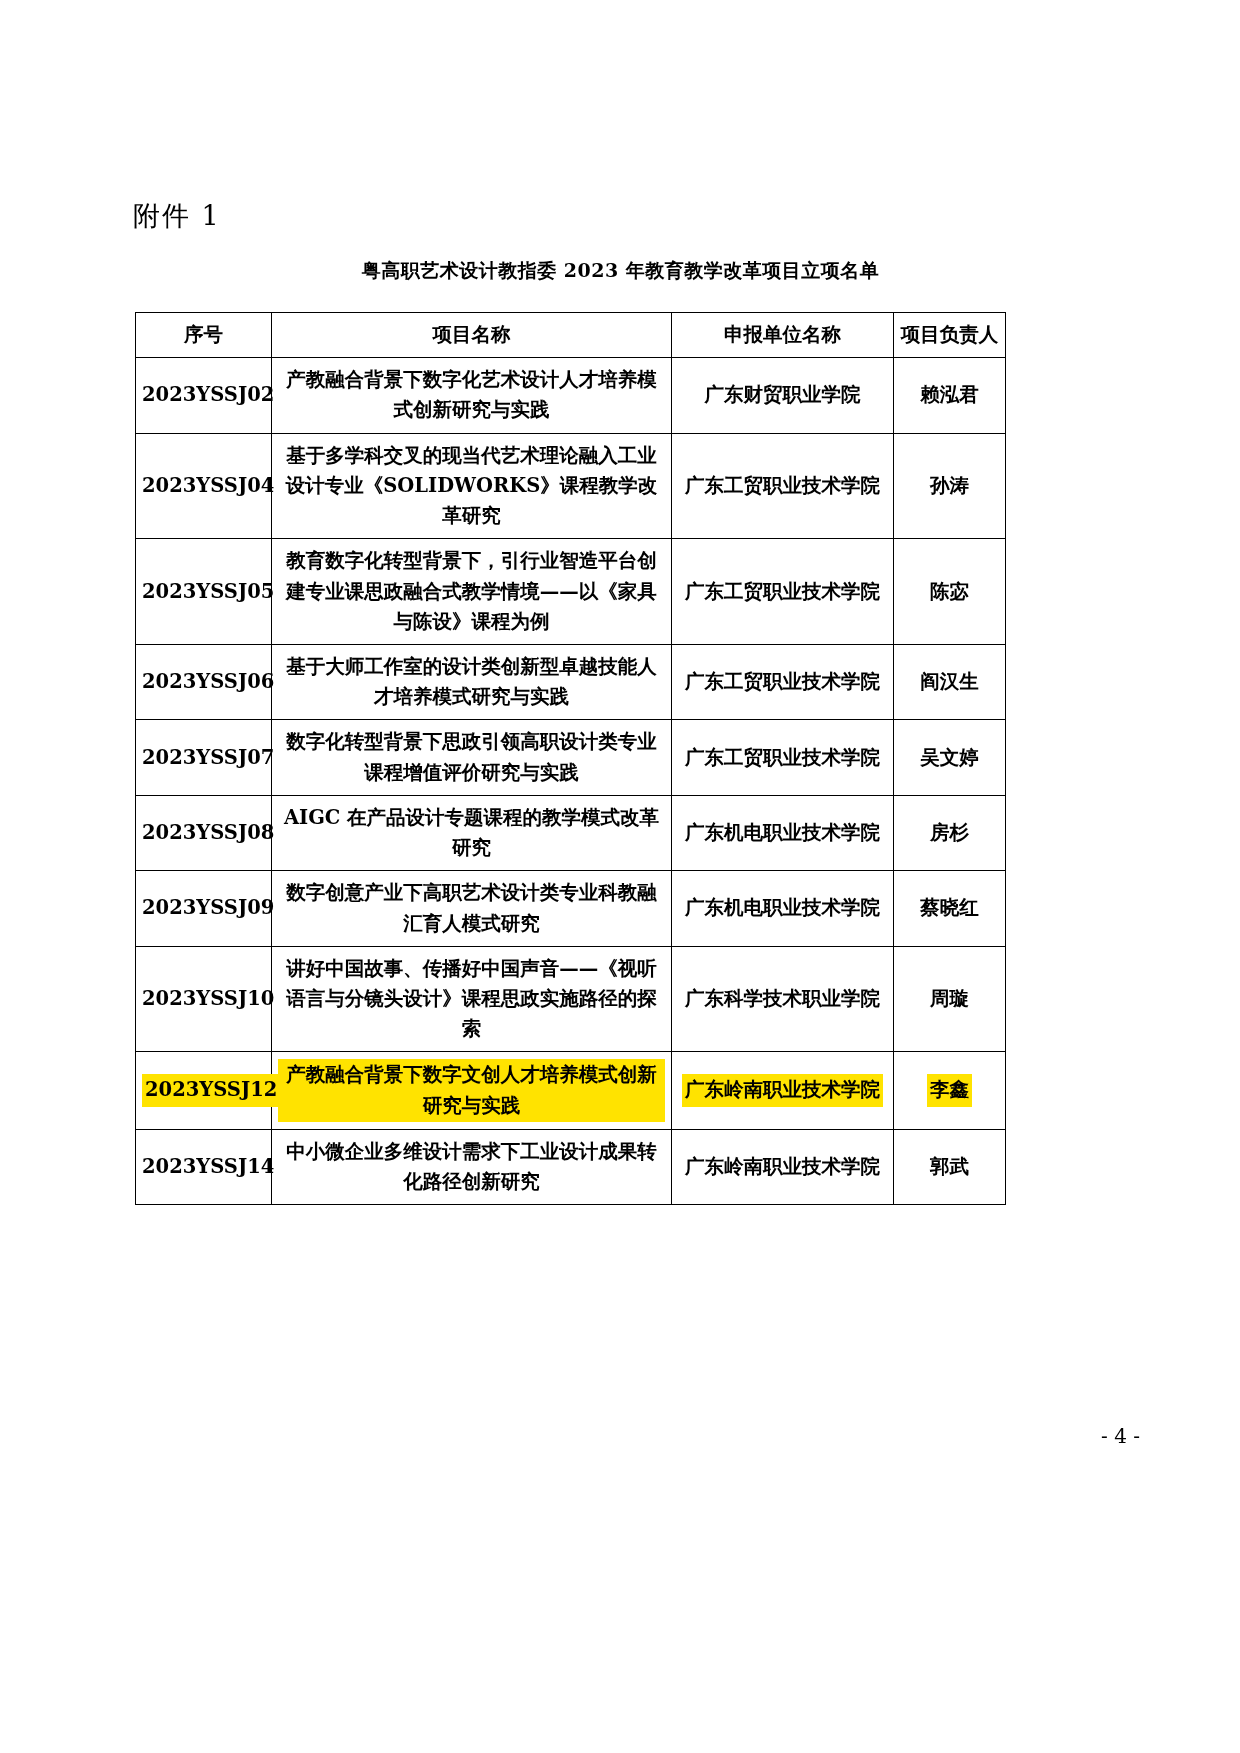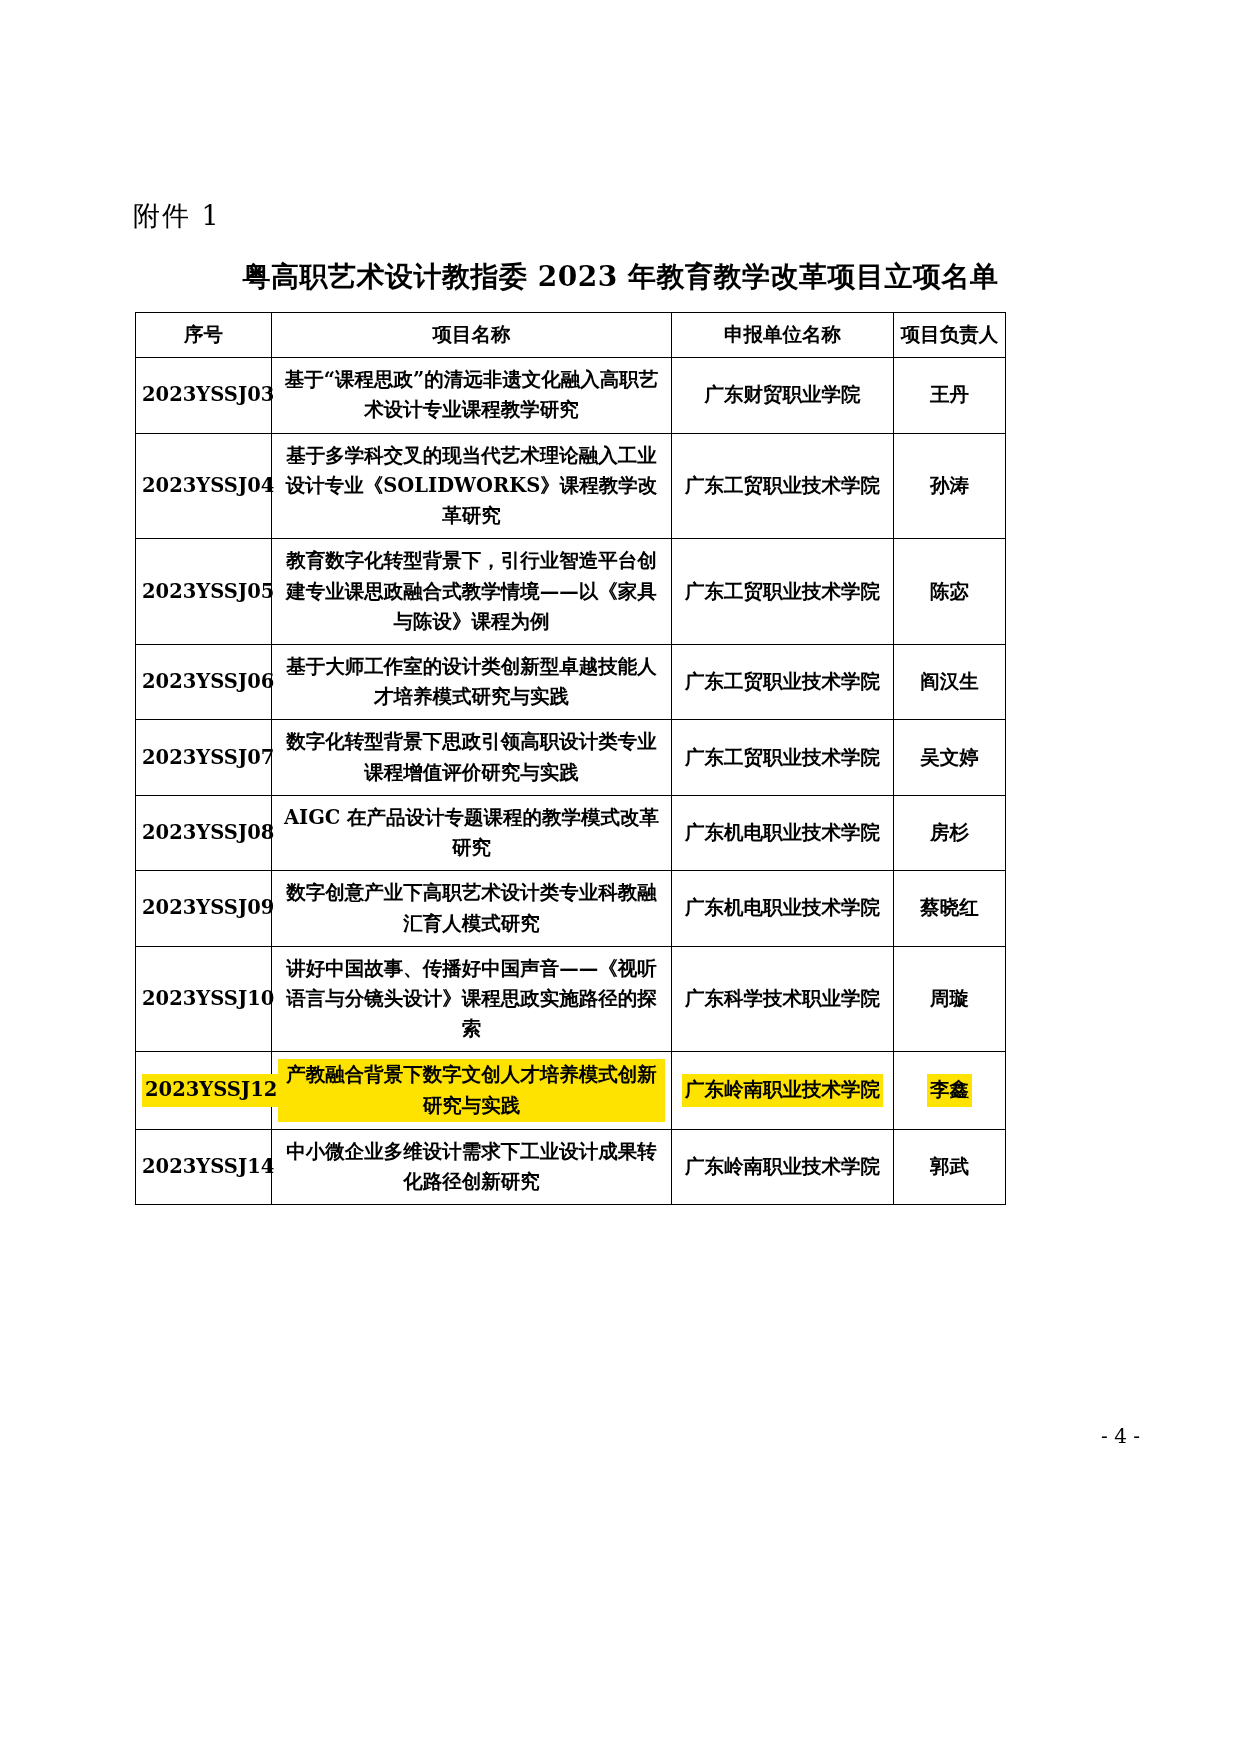--- a/index.html
+++ b/index.html
@@ -28,21 +28,21 @@
     font-size: 27px;
     letter-spacing: 2px;
     font-family: "DejaVu Serif", serif;
   }
   .doc-title {
     position: absolute;
     left: 133px;
     top: 258px;
     width: 975px;
     text-align: center;
-    font-size: 28px;
+    font-size: 19px;
     font-weight: bold;
     letter-spacing: 0.5px;
     font-family: "DejaVu Serif", serif;
   }
   table.listing {
     position: absolute;
     left: 135px;
     top: 312px;
     width: 840px;
     border-collapse: collapse;
@@ -99,24 +99,24 @@
     <thead>
       <tr>
         <th>序号</th>
         <th>项目名称</th>
         <th>申报单位名称</th>
         <th>项目负责人</th>
       </tr>
     </thead>
     <tbody id="listing-body">
         <tr>
-          <td class="no">2023YSSJ03</td>
-          <td class="name">基于“课程思政”的清远非遗文化融入高职艺术设计专业课程教学研究</td>
+          <td class="no">2023YSSJ02</td>
+          <td class="name">产教融合背景下数字化艺术设计人才培养模式创新研究与实践</td>
           <td class="unit">广东财贸职业学院</td>
-          <td class="person">王丹</td>
+          <td class="person">赖泓君</td>
         </tr>
         <tr>
           <td class="no">2023YSSJ04</td>
           <td class="name">基于多学科交叉的现当代艺术理论融入工业设计专业《SOLIDWORKS》课程教学改革研究</td>
           <td class="unit">广东工贸职业技术学院</td>
           <td class="person">孙涛</td>
         </tr>
         <tr>
           <td class="no">2023YSSJ05</td>
           <td class="name">教育数字化转型背景下，引行业智造平台创建专业课思政融合式教学情境——以《家具与陈设》课程为例</td>

